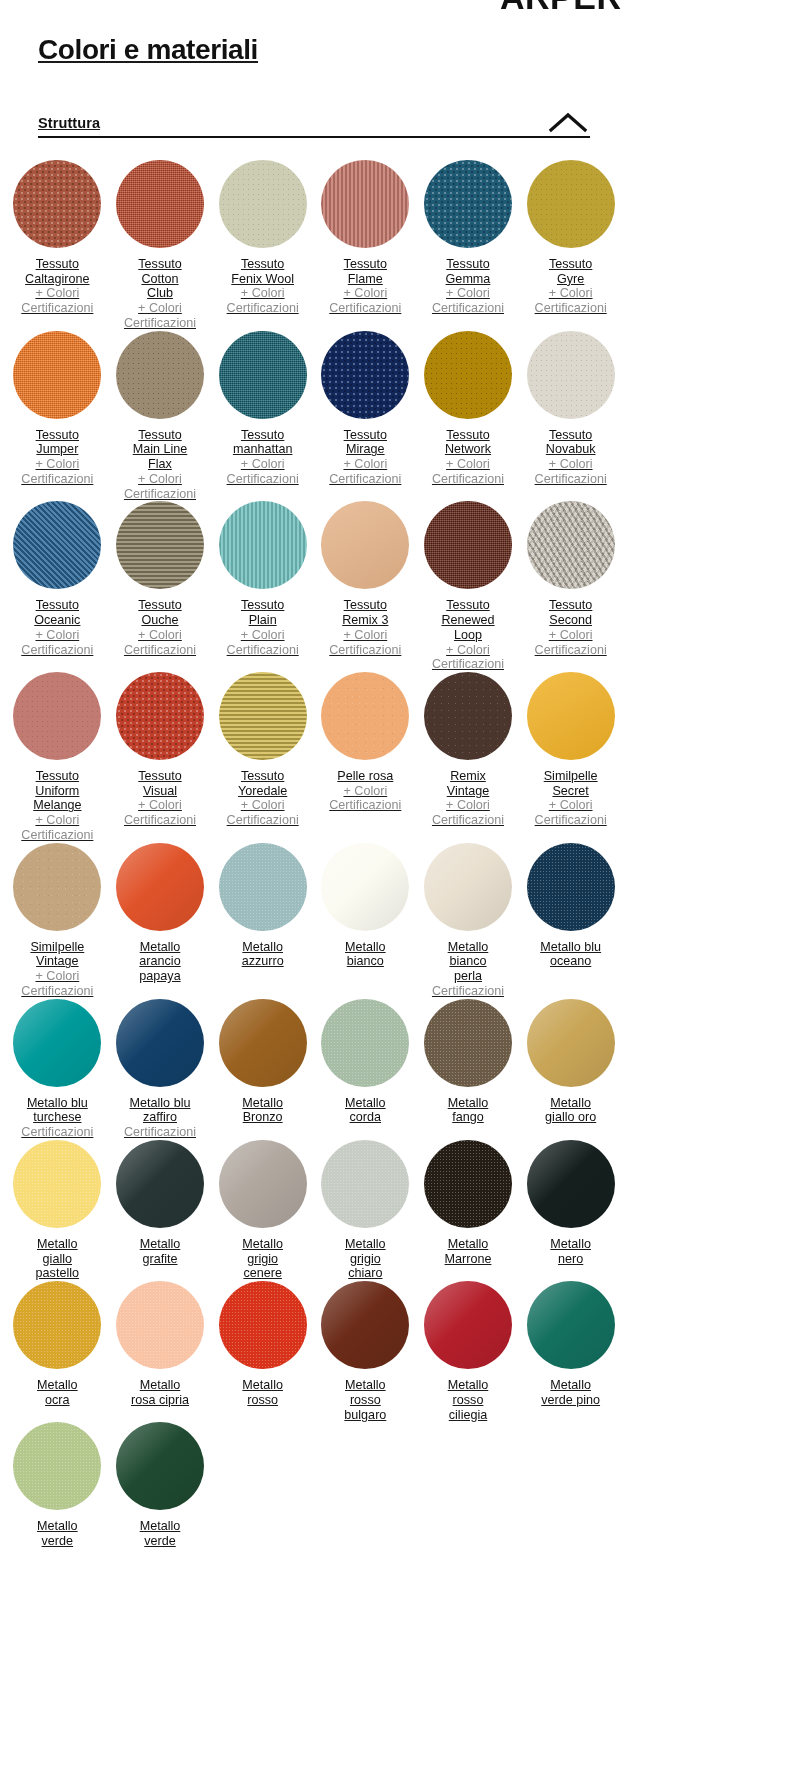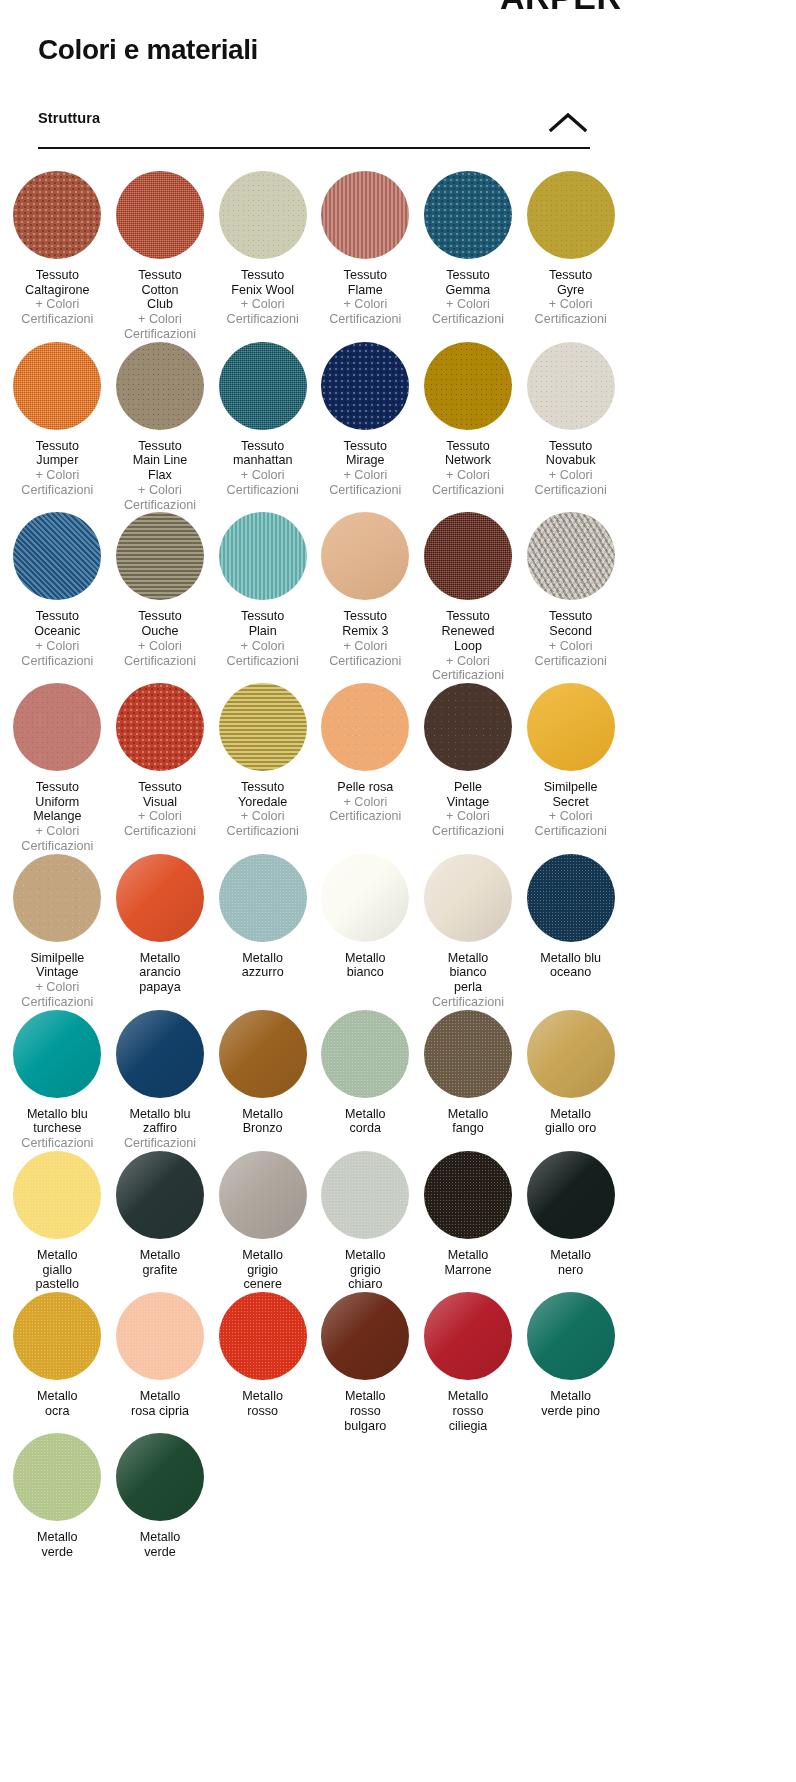--- a/index.html
+++ b/index.html
@@ -7,21 +7,21 @@
     margin: 0; padding: 0;
     background: #ffffff;
   }
   body {
     width: 796px;
     min-height: 1782px;
     font-family: "Liberation Sans", sans-serif;
     color: #1a1a1a;
     overflow-x: hidden;
   }
-  .page { width: 628px; position: relative; }
+  .page { width: 628px; position: relative; text-decoration: underline; }
 
   
   .brandstrip {
     height: 12px;
     position: relative;
     overflow: hidden;
   }
   .brandstrip .brandmark {
     position: absolute;
     left: 500px;
@@ -39,23 +39,22 @@
     font-size: 28px;
     font-weight: 700;
     letter-spacing: -0.4px;
     color: #111;
   }
 
   
   .section {
     margin: 44px 38px 0 38px;
     border-bottom: 2.5px solid #111;
-    padding-bottom: 11px;
     display: flex;
-    align-items: flex-start;
+    align-items: center;
     justify-content: space-between;
   }
   .section-title {
     font-size: 14.5px;
     font-weight: 700;
     color: #111;
     letter-spacing: 0.1px;
   }
   .chev { width: 44px; height: 26px; display: block; }
 
@@ -432,21 +431,21 @@
           <div class="lab-name">Pelle rosa</div>
           <div class="lab-sub">+ Colori
 Certificazioni</div>
         </div>
       </div>
       <div class="cell">
         <div class="swatch" style="background: rgb(74, 54, 44);">
           <div class="tex leather"></div>
         </div>
         <div class="labels">
-          <div class="lab-name">Pelle
+          <div class="lab-name">Remix
 Vintage</div>
           <div class="lab-sub">+ Colori
 Certificazioni</div>
         </div>
       </div>
       <div class="cell">
         <div class="swatch" style="background: rgb(240, 177, 38);">
           <div class="tex smooth"></div>
         </div>
         <div class="labels">

